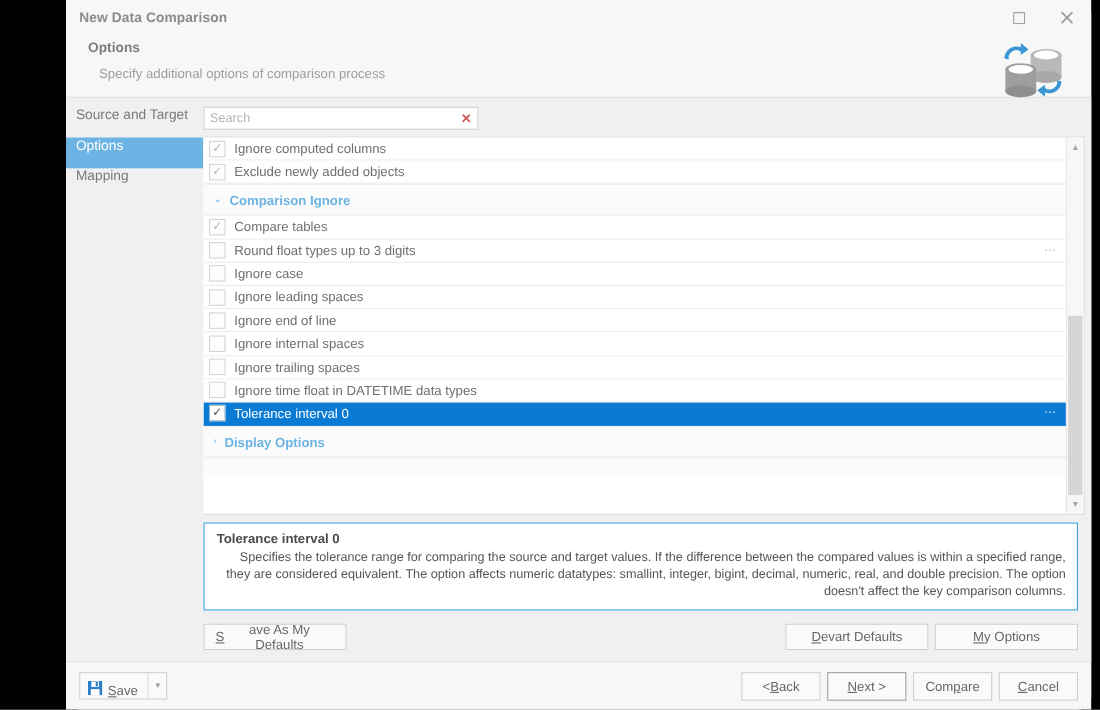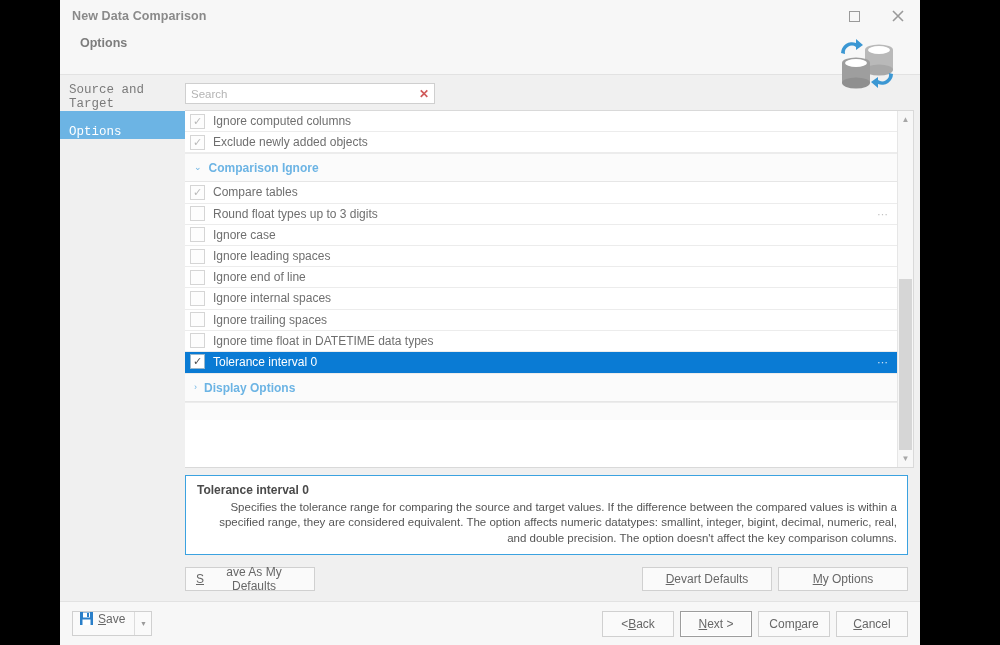--- a/index.html
+++ b/index.html
@@ -7,21 +7,21 @@
     margin: 0; padding: 0;
     width: 1000px; height: 645px;
     background: #000000;
     font-family: "Liberation Sans", sans-serif;
     overflow: hidden;
   }
 
   #window {
     position: absolute;
     left: 60px; top: 0;
-    width: 860px; height: 645px;
+    width: 932px; height: 645px;
     background: #ffffff;
     display: flex;
     flex-direction: column;
     border-radius: 12px;
   }
 
   
   .titlebar {
     height: 32px;
     background: #f7f7f7;
@@ -88,25 +88,24 @@
   
   .sidebar {
     width: 125px;
     flex: none;
     background: #f0f0f0;
     padding-top: 8px;
   }
   .side-item {
     height: 28px;
     display: flex;
-    align-items: flex-end;
+    align-items: flex-start;
     padding-left: 9px;
     font-size: 12.5px;
     color: #7a7a7a;
-    font-family: Liberation Mono, monospace;
   }
   .side-item.active {
     background: #6cb4e4;
     color: #ffffff;
   }
 
   
   .main {
     flex: 1;
     min-width: 0;
@@ -318,21 +317,21 @@
   }
   .save-group {
     display: flex;
     align-items: stretch;
     height: 25px;
     border: 1px solid #d0d0d0;
     background: #fafafa;
   }
   .save-main {
     display: flex;
-    align-items: flex-start;
+    align-items: flex-end;
     gap: 5px;
     padding: 0 9px 0 7px;
     font-size: 12px;
     color: #676767;
   }
   .save-arrow {
     width: 17px;
     border-left: 1px solid #dcdcdc;
     display: flex; align-items: center; justify-content: center;
     font-size: 7px;
@@ -361,20 +360,21 @@
       <div class="win-btn">
         <svg width="12" height="12" viewBox="0 0 12 12">
             <path d="M1 1 L11 11 M11 1 L1 11" stroke="#9a9a9a" stroke-width="1.6" fill="none"></path>
           </svg>
       </div>
     </div>
   </div>
 
   <div class="header">
     <div class="header-title">Options</div>
+    <div class="header-sub">Specify additional options of comparison process</div>
     <div class="header-logo">
       <svg width="62" height="54" viewBox="0 0 62 54">
         <ellipse cx="43" cy="14" rx="14" ry="5.5" fill="#b9b9b9"></ellipse>
         <rect x="29" y="14" width="28" height="20" fill="#b9b9b9"></rect>
         <ellipse cx="43" cy="34" rx="14" ry="5.5" fill="#a8a8a8"></ellipse>
         <ellipse cx="43" cy="14" rx="11" ry="4" fill="#ffffff"></ellipse>
         <ellipse cx="20" cy="27" rx="14" ry="5.5" fill="#9e9e9e"></ellipse>
         <rect x="6" y="27" width="28" height="20" fill="#9e9e9e"></rect>
         <ellipse cx="20" cy="47" rx="14" ry="5.5" fill="#8f8f8f"></ellipse>
         <ellipse cx="20" cy="27" rx="11" ry="4" fill="#ffffff"></ellipse>
@@ -385,20 +385,23 @@
   </div>
 
   <div class="body">
 
     <div class="sidebar">
       <div class="side-item">
         <span>Source and Target</span>
       </div>
       <div class="side-item active">
         <span>Options</span>
+      </div>
+      <div class="side-item">
+        <span>Mapping</span>
       </div>
     </div>
 
     <div class="main">
 
       <div class="search-row">
         <div class="search-box">
           <input type="text" value="" placeholder="Search" style="">
           <span class="search-clear">✕</span>
         </div>

